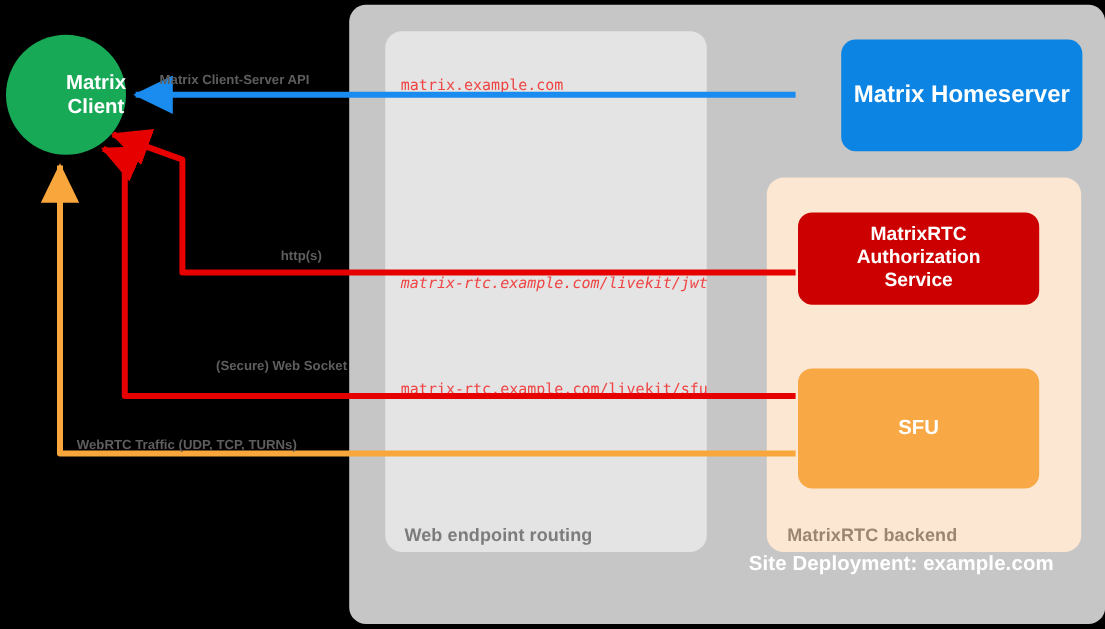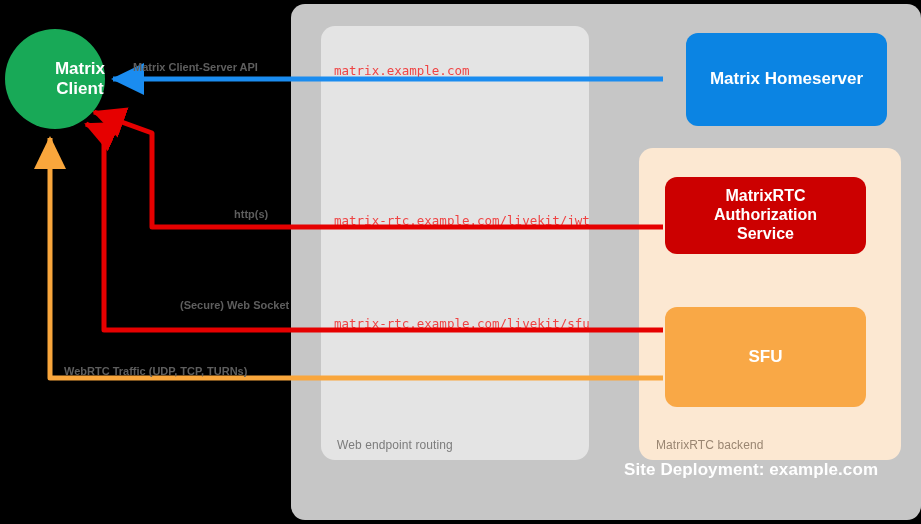--- a/index.html
+++ b/index.html
@@ -10,49 +10,49 @@
   .abs{position:absolute;}
 
   
   #site-panel{left:291px;top:4px;width:630px;height:516px;
       background:#c6c6c6;border-radius:14px;}
   #web-panel{left:321px;top:26px;width:268px;height:434px;
       background:#e4e4e4;border-radius:14px;}
   #rtc-panel{left:639px;top:148px;width:262px;height:312px;
       background:#fce8d2;border-radius:14px;}
 
-  .panel-label{position:absolute;font-size:12px;font-weight:normal;
+  .panel-label{position:absolute;font-size:15px;font-weight:bold;
       letter-spacing:.1px;}
   #web-panel-label{left:337px;top:438px;color:#7c7c7c;}
   #rtc-panel-label{left:656px;top:438px;color:#9a8672;}
   #site-panel-label{left:624px;top:460px;color:#ffffff;font-size:17px;
       font-weight:bold;}
 
   
   .node{position:absolute;border-radius:12px;display:flex;
       align-items:center;justify-content:center;text-align:center;
       color:#fff;font-weight:bold;line-height:1.18;}
-  #homeserver{left:686px;top:33px;width:201px;height:93px;
-      background:#0b84e3;font-size:17px;}
+  #homeserver{left:701px;top:33px;width:201px;height:93px;
+      background:#0b84e3;font-size:20px;}
   #auth-service{left:665px;top:177px;width:201px;height:77px;
       background:#cc0000;font-size:16px;}
   #sfu{left:665px;top:307px;width:201px;height:100px;
       background:#f9a846;font-size:17px;}
 
   
   #client{left:5px;top:29px;width:100px;height:100px;border-radius:50%;
       background:#18a957;display:flex;align-items:center;
       justify-content:flex-end;text-align:center;color:#fff;
       font-size:17px;font-weight:bold;line-height:1.2;}
 
   
   .url{position:absolute;font-family:"DejaVu Sans Mono", monospace;
       font-size:12.5px;color:#ef4444;white-space:nowrap;text-align:center;}
   #url-cs{left:334px;top:63px;}
-  #url-jwt{left:334px;top:213px;}
+  #url-jwt{left:334px;top:228px;font-style:italic;}
   #url-sfu{left:334px;top:316px;}
 
   
   .arrow-label{position:absolute;font-size:11px;font-weight:bold;
       color:#5e5e5e;white-space:nowrap;}
   #lbl-cs{left:133px;top:61px;}
   #lbl-http{left:234px;top:208px;}
   #lbl-ws{left:148px;top:299px;margin-left:32px;}
   #lbl-webrtc{left:64px;top:365px;}
 

